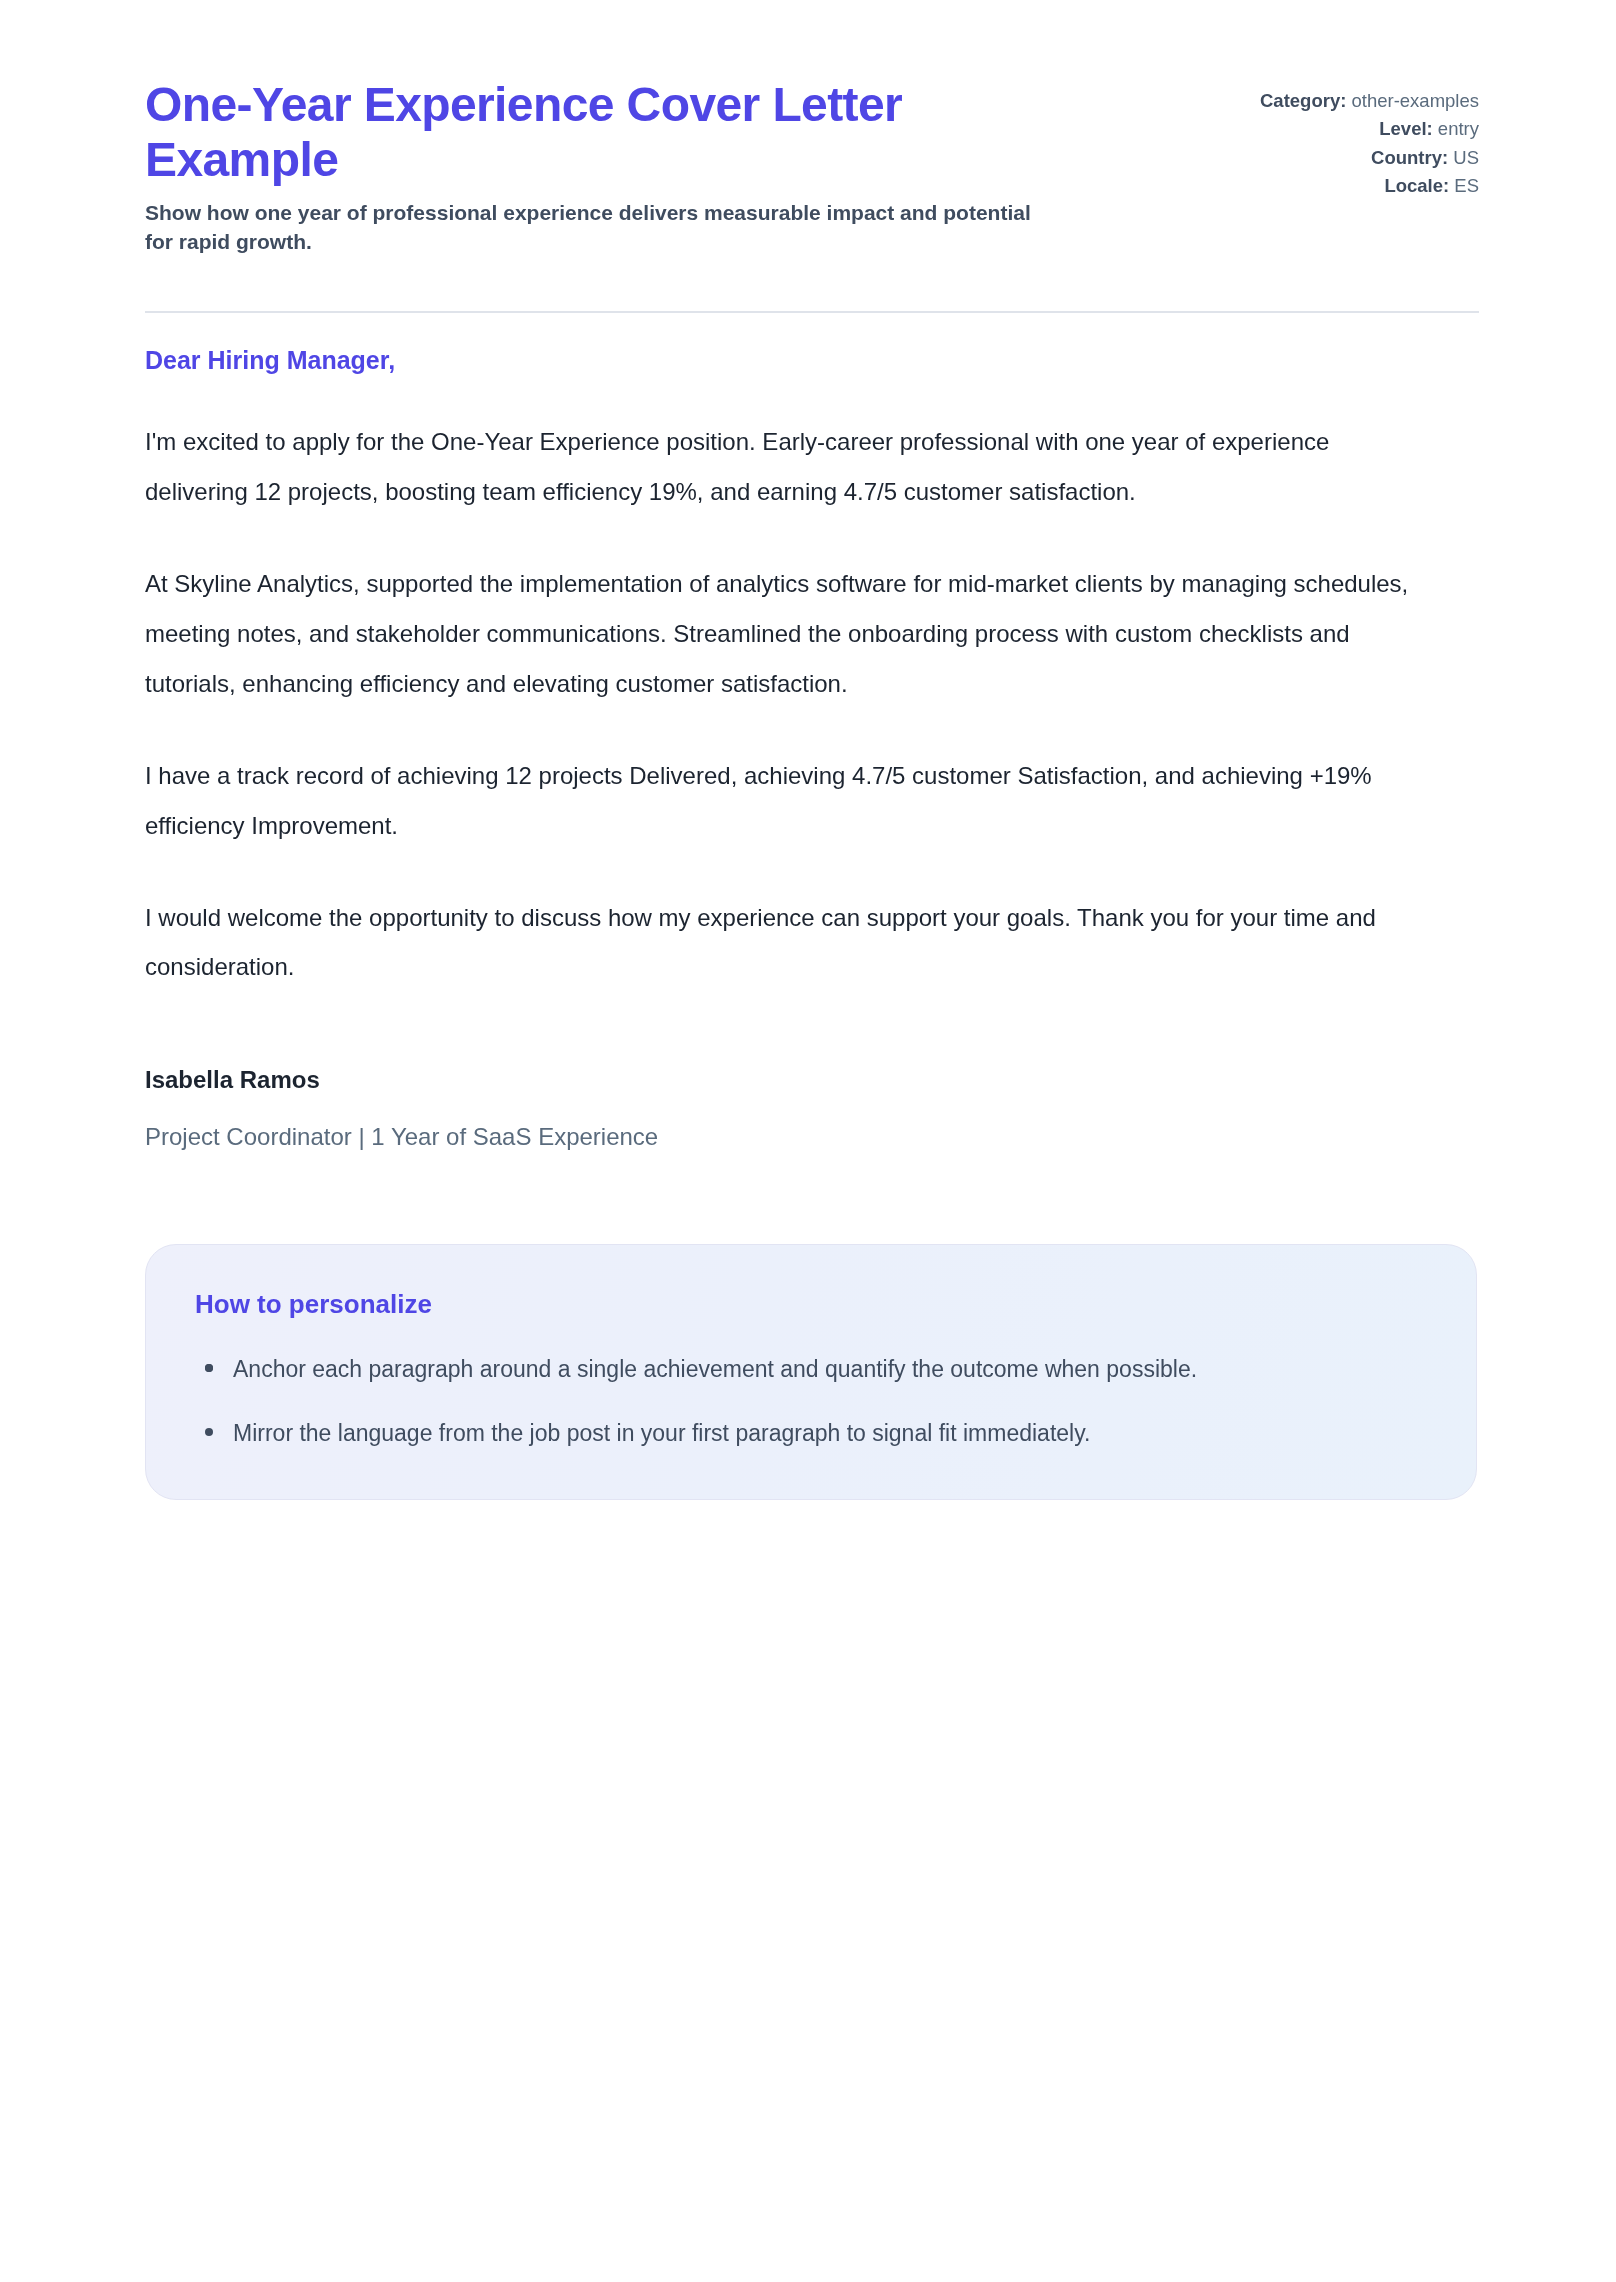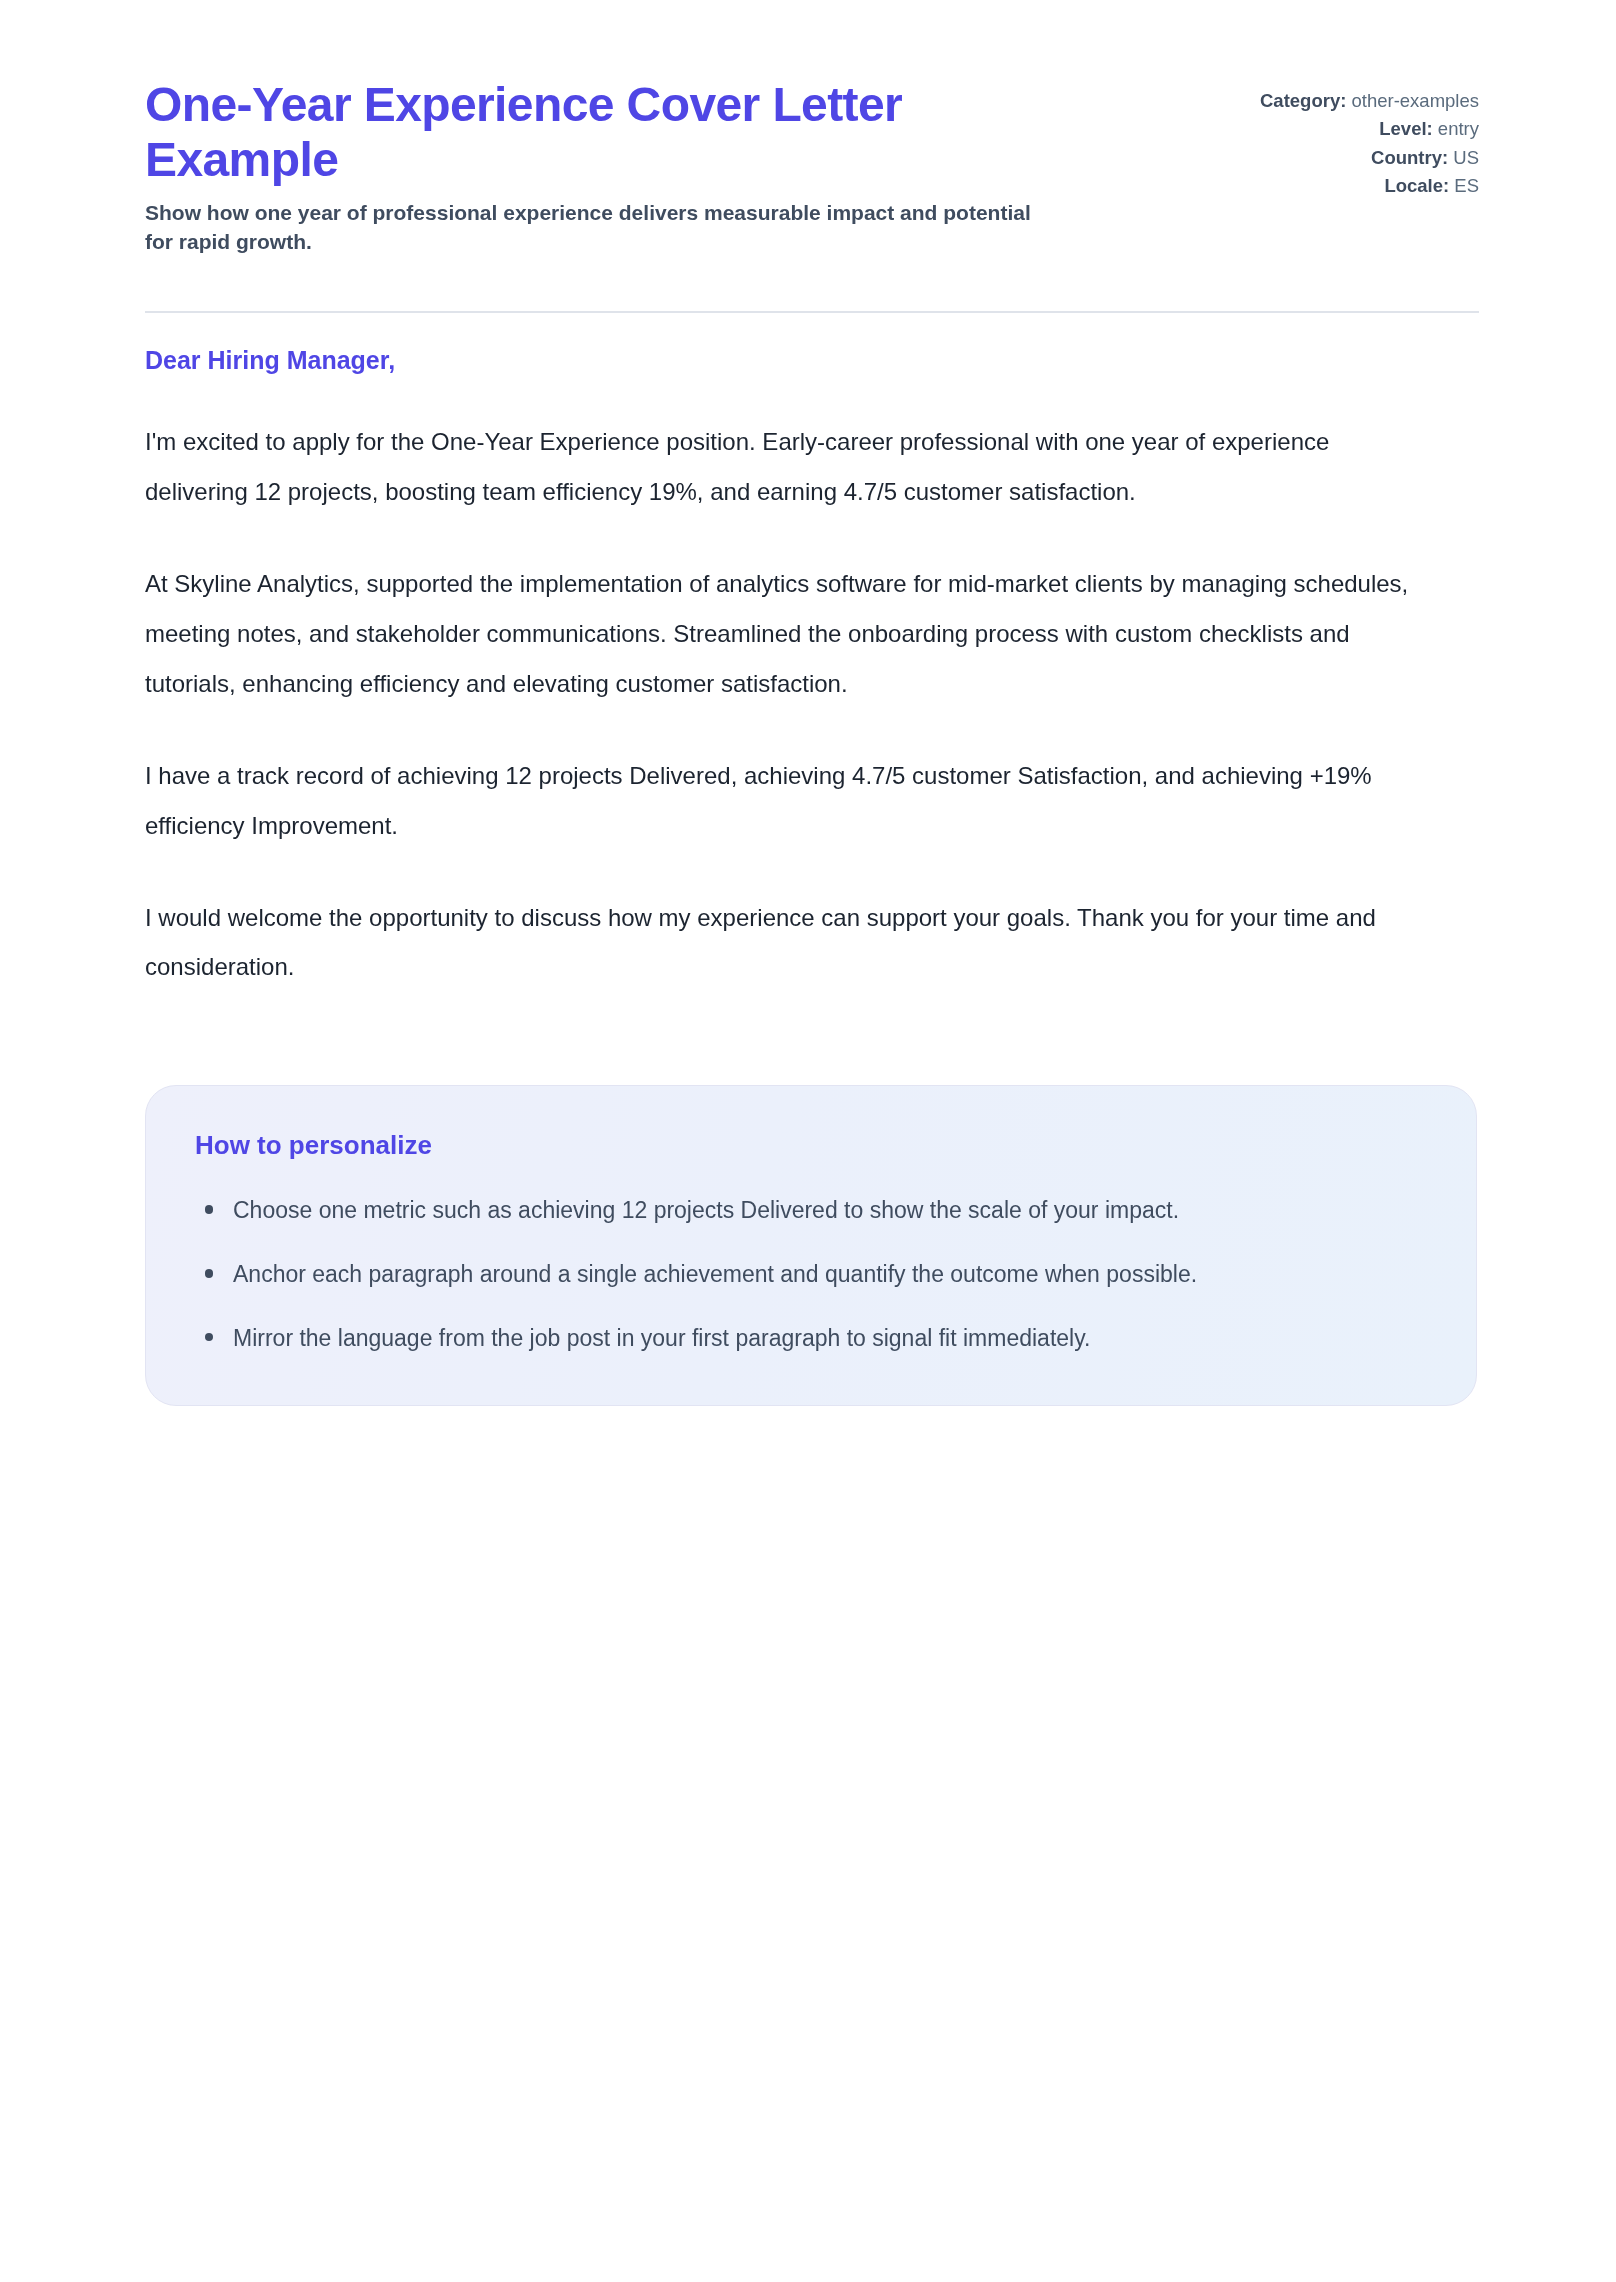--- a/index.html
+++ b/index.html
@@ -206,30 +206,33 @@
     <p class="salutation">Dear Hiring Manager,</p>
 
     <p class="para">I'm excited to apply for the One-Year Experience position. Early-career professional with one year of experience delivering 12 projects, boosting team efficiency 19%, and earning 4.7/5 customer satisfaction.</p>
 
     <p class="para">At Skyline Analytics, supported the implementation of analytics software for mid-market clients by managing schedules, meeting notes, and stakeholder communications. Streamlined the onboarding process with custom checklists and tutorials, enhancing efficiency and elevating customer satisfaction.</p>
 
     <p class="para">I have a track record of achieving 12 projects Delivered, achieving 4.7/5 customer Satisfaction, and achieving +19% efficiency Improvement.</p>
 
     <p class="para last">I would welcome the opportunity to discuss how my experience can support your goals. Thank you for your time and consideration.</p>
 
+    <div class="signature">
+      <p class="sign-name">Isabella Ramos</p>
+      <p class="sign-role">Project Coordinator | 1 Year of SaaS Experience</p>
+    </div>
 
   </div>
 
   <div class="callout">
     <p class="callout-title">How to personalize</p>
 
     <ul class="callout-list">
       <li class="callout-item">
         <span class="bullet"></span>
-        <span>Choose one metric such as achieving 12 projects Delivered to show the scale of your impact.</span>
       </li>
       <li class="callout-item">
         <span class="bullet"></span>
         <span>Anchor each paragraph around a single achievement and quantify the outcome when possible.</span>
       </li>
       <li class="callout-item">
         <span class="bullet"></span>
         <span>Mirror the language from the job post in your first paragraph to signal fit immediately.</span>
       </li>
     </ul>

